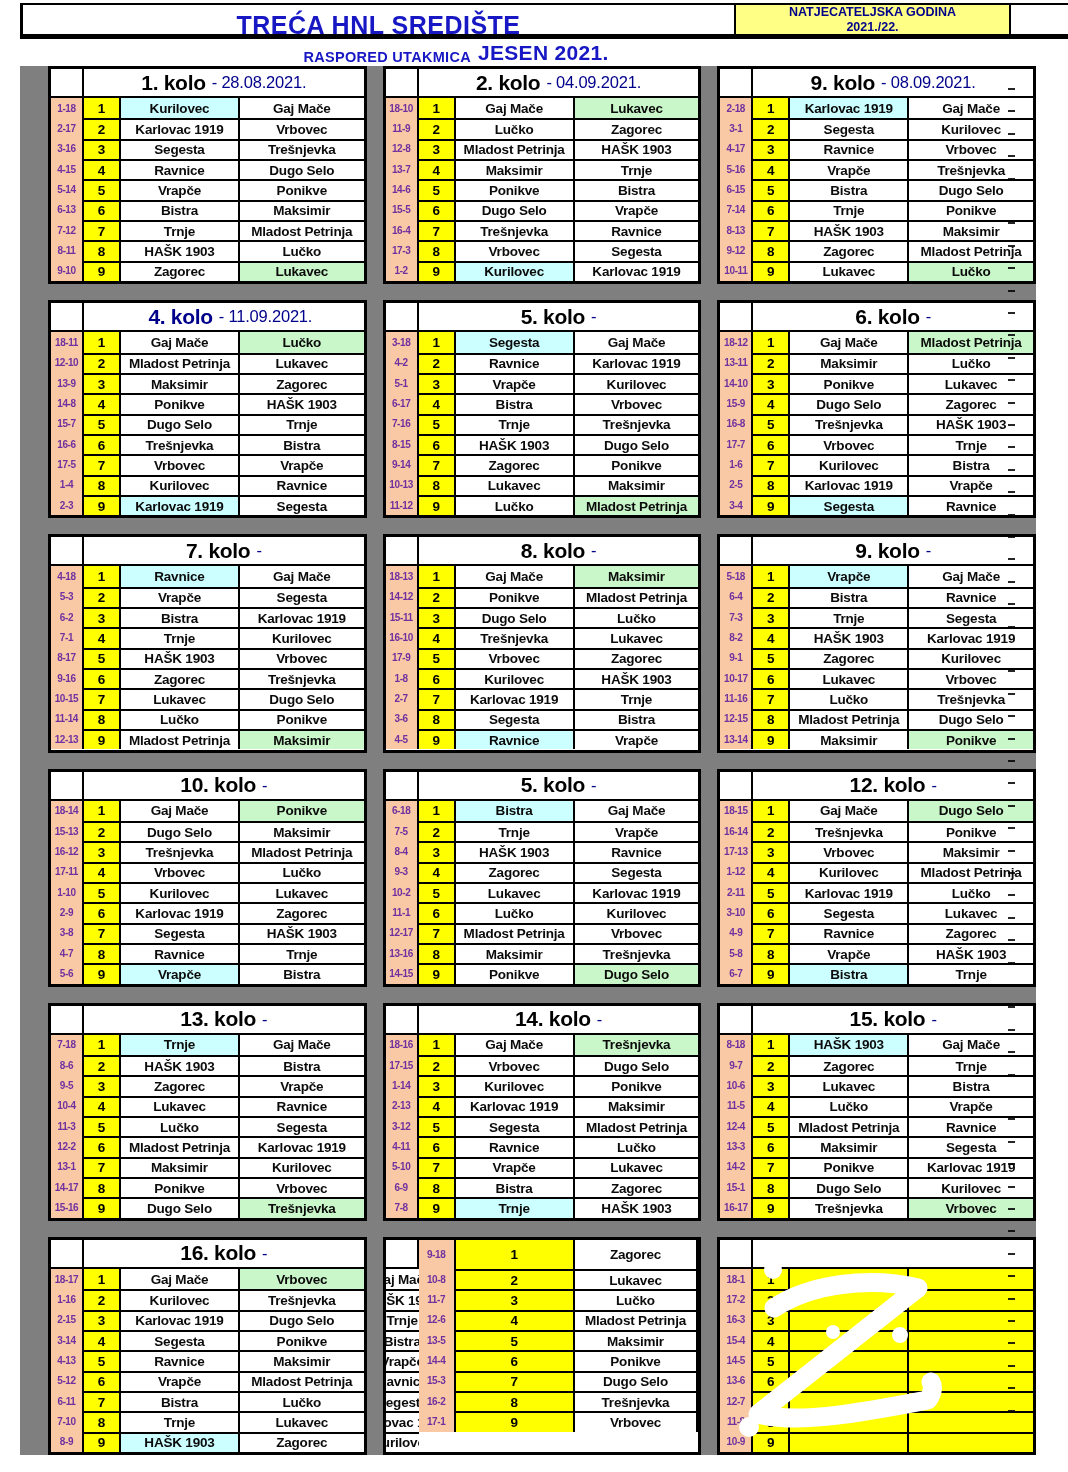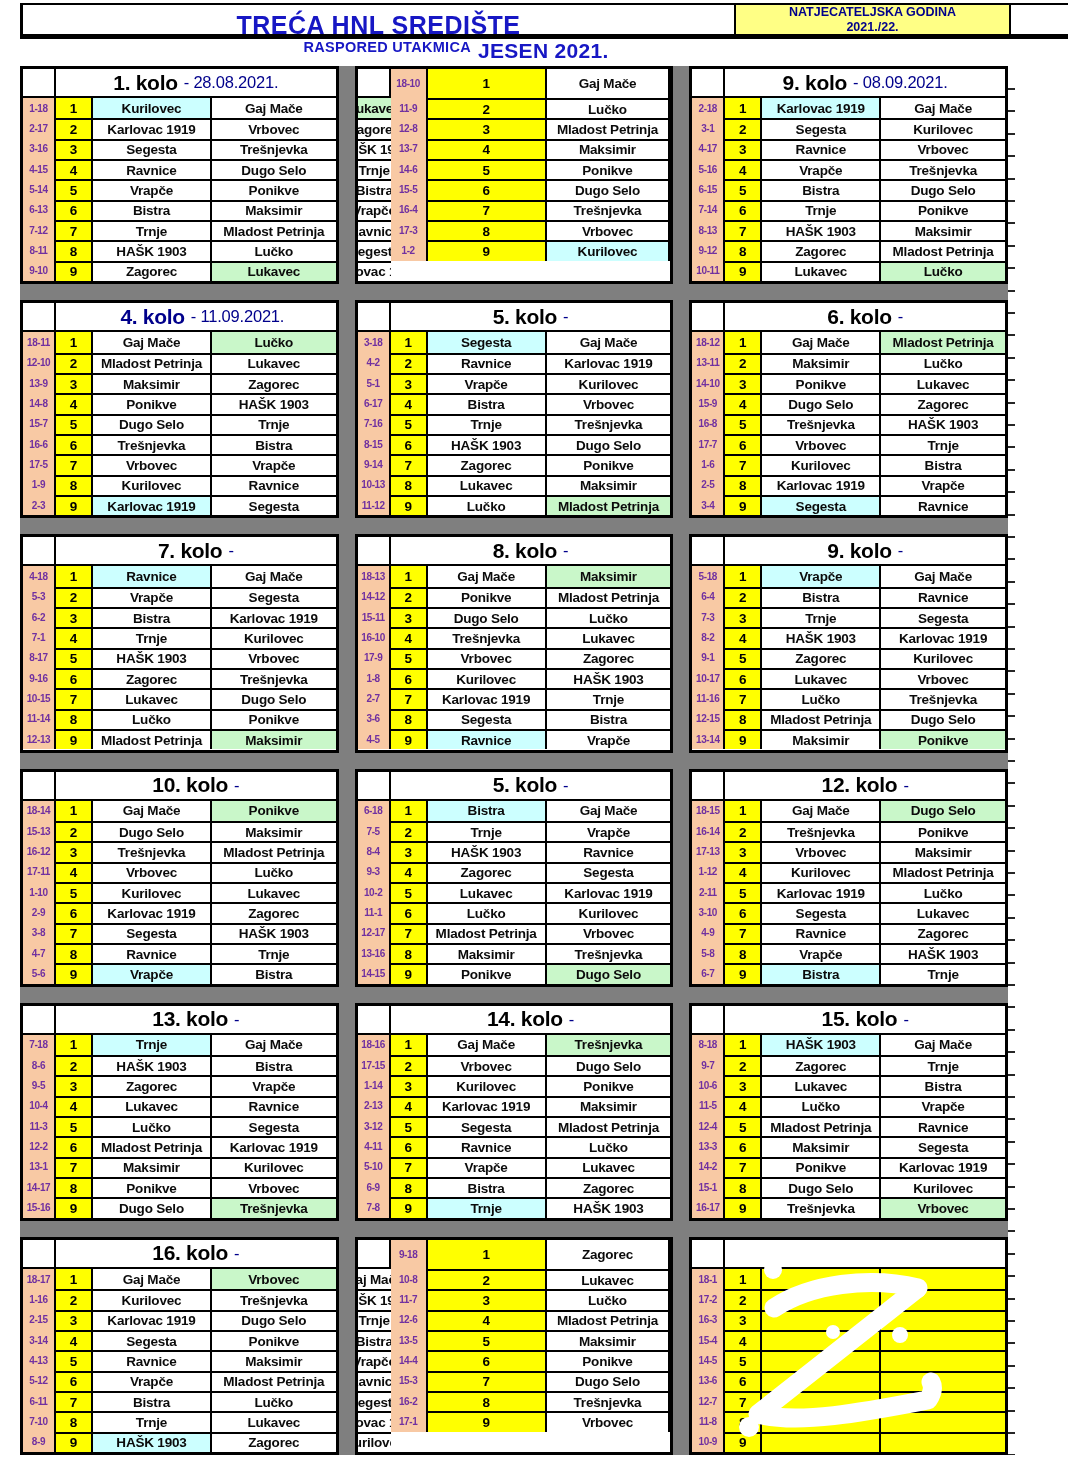--- a/index.html
+++ b/index.html
@@ -19,29 +19,29 @@
     color:var(--title-blue);font-size:25px;font-weight:bold;letter-spacing:.5px;margin-top:11px;
   }
   #season-box{
     width:273px;border-left:2px solid #000;background:var(--season-box-yellow);
     display:flex;flex-direction:column;align-items:center;justify-content:center;line-height:1.15;
   }
   #season-box span{color:var(--date-navy);font-weight:bold;font-size:12.5px;}
   #thick-bar{position:absolute;top:34px;left:20px;width:1048px;height:5px;background:#000;}
   #subtitle-row{
     position:absolute;top:39px;left:20px;width:872px;height:26px;
-    display:flex;align-items:flex-start;justify-content:center;gap:7px;
+    display:flex;align-items:flex-end;justify-content:center;gap:7px;
   }
   #subtitle-prefix{color:var(--title-blue);font-weight:bold;font-size:14.5px;letter-spacing:.3px;}
   #subtitle-emphasis{color:var(--title-blue);font-weight:bold;font-size:21px;letter-spacing:.3px;}
   
   #rounds-grid{
     position:absolute;top:66px;left:20px;width:988px;height:1389px;
     display:grid;grid-template-columns:repeat(3,1fr);grid-template-rows:repeat(6,1fr);
-    gap:16px;background:var(--gutter-gray);
+    gap:16px;background:var(--gutter-gray);padding-left:28px;
   }
   .round{
     background:#fff;border:3px solid #000;
     display:grid;grid-template-columns:33px 37px 1fr 1.04fr;
     grid-template-rows:29px repeat(9,1fr);
     box-sizing:border-box;
   }
   .cell{display:flex;align-items:center;justify-content:center;box-sizing:border-box;min-width:0;}
   .stub{grid-column:1;grid-row:1;border-right:2px solid #000;border-bottom:2px solid #000;background:#fff;}
   .head{
@@ -149,20 +149,24 @@
   <div class="cell team home bt">HAŠK 1903</div>
   <div class="cell team away bt">Lučko</div>
 
   <div class="cell code">9-10</div>
   <div class="cell num bt">9</div>
   <div class="cell team home bt">Zagorec</div>
   <div class="cell team away bt hl-green">Lukavec</div>
 </section>
       <section class="round">
     <div class="cell stub"></div>
+    <div class="head">
+      <span class="rtitle">2. kolo</span>
+      <span class="rdate">- 04.09.2021.</span>
+    </div>
 
   <div class="cell code">18-10</div>
   <div class="cell num">1</div>
   <div class="cell team home">Gaj Mače</div>
   <div class="cell team away hl-green">Lukavec</div>
 
   <div class="cell code">11-9</div>
   <div class="cell num bt">2</div>
   <div class="cell team home bt">Lučko</div>
   <div class="cell team away bt">Zagorec</div>
@@ -289,21 +293,21 @@
   <div class="cell code">16-6</div>
   <div class="cell num bt">6</div>
   <div class="cell team home bt">Trešnjevka</div>
   <div class="cell team away bt">Bistra</div>
 
   <div class="cell code">17-5</div>
   <div class="cell num bt">7</div>
   <div class="cell team home bt">Vrbovec</div>
   <div class="cell team away bt">Vrapče</div>
 
-  <div class="cell code">1-9</div>
+  <div class="cell code">1-4</div>
   <div class="cell num bt">8</div>
   <div class="cell team home bt">Kurilovec</div>
   <div class="cell team away bt">Ravnice</div>
 
   <div class="cell code">2-3</div>
   <div class="cell num bt">9</div>
   <div class="cell team home bt hl-cyan">Karlovac 1919</div>
   <div class="cell team away bt">Segesta</div>
 </section>
       <section class="round">

